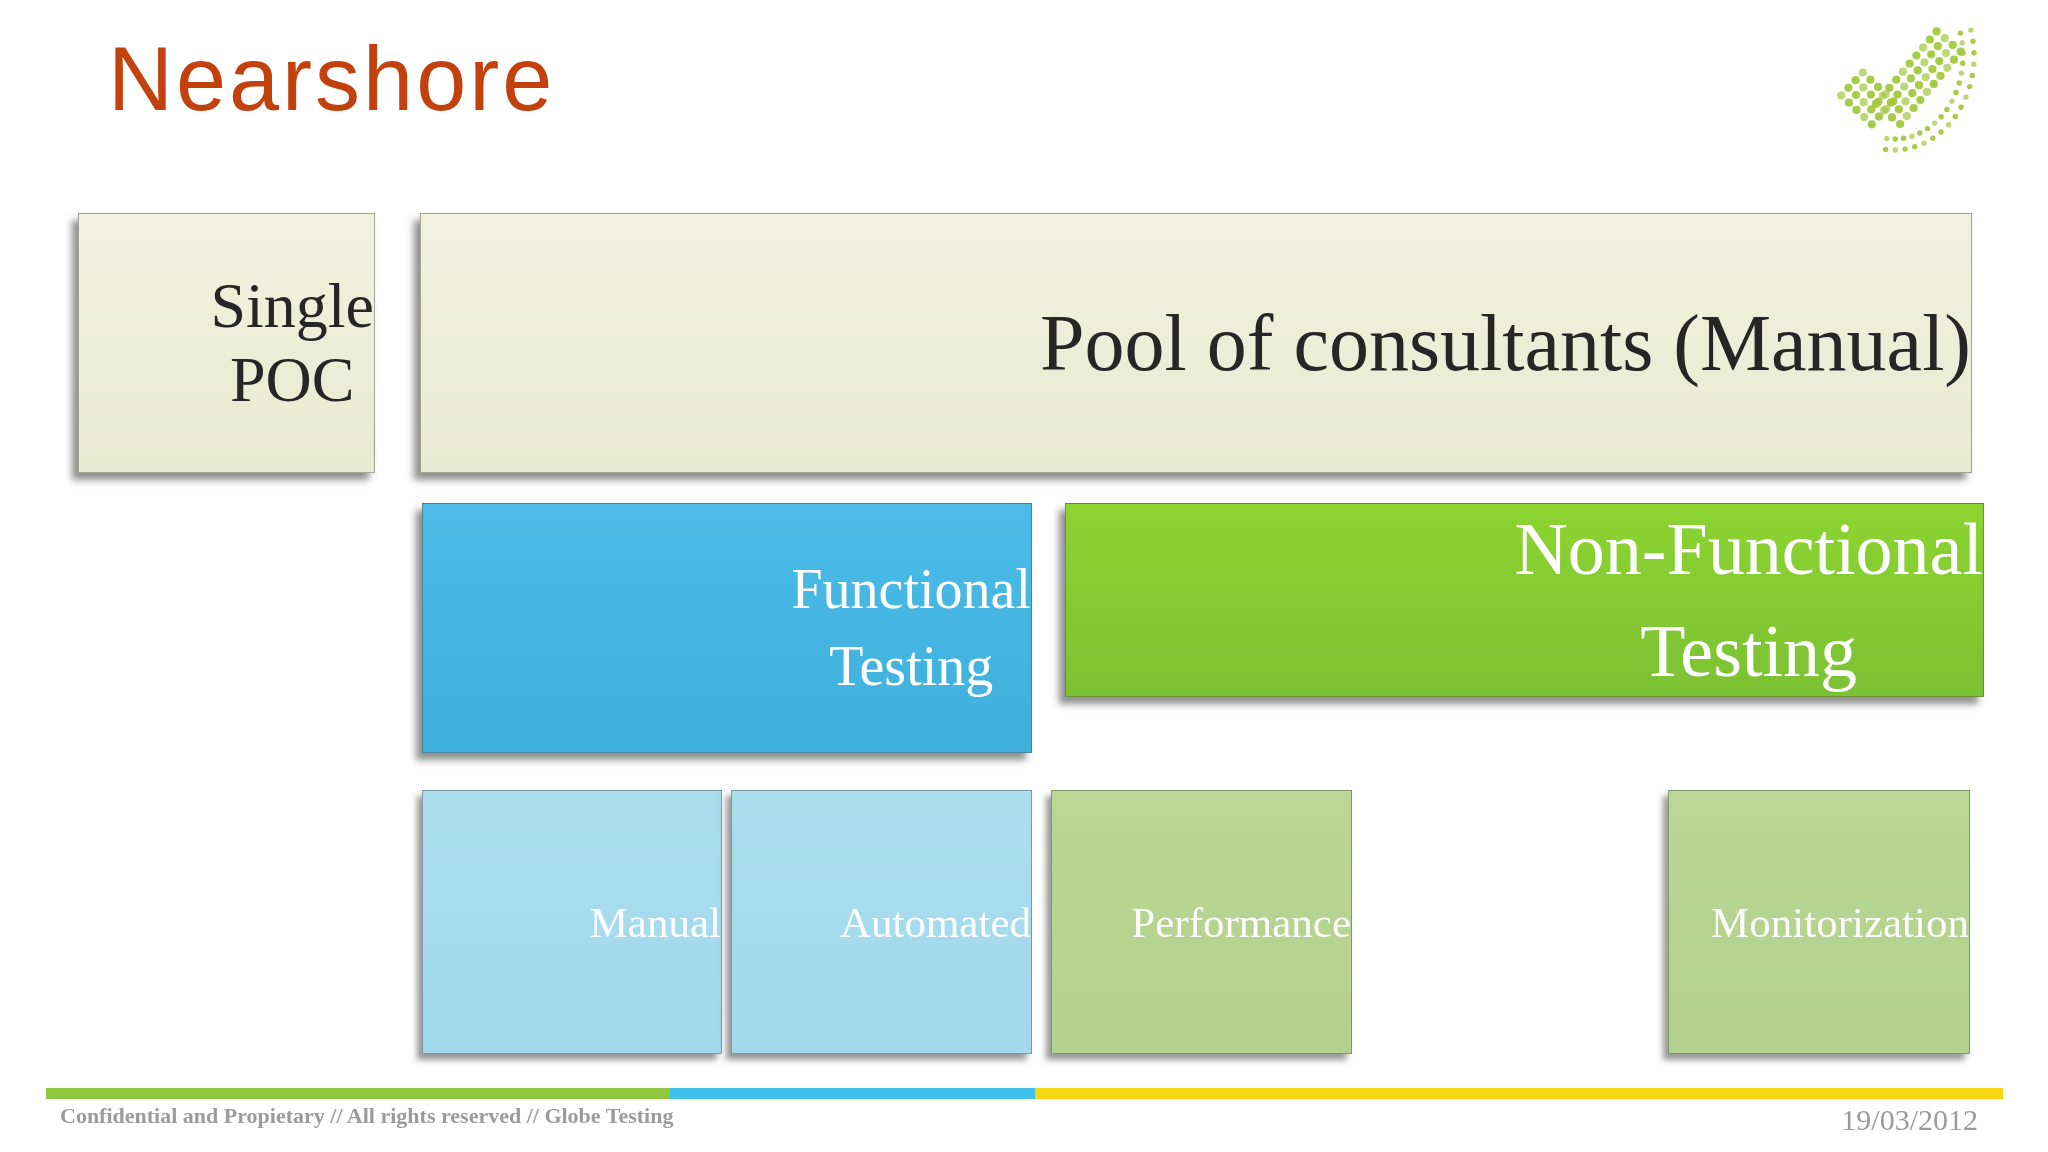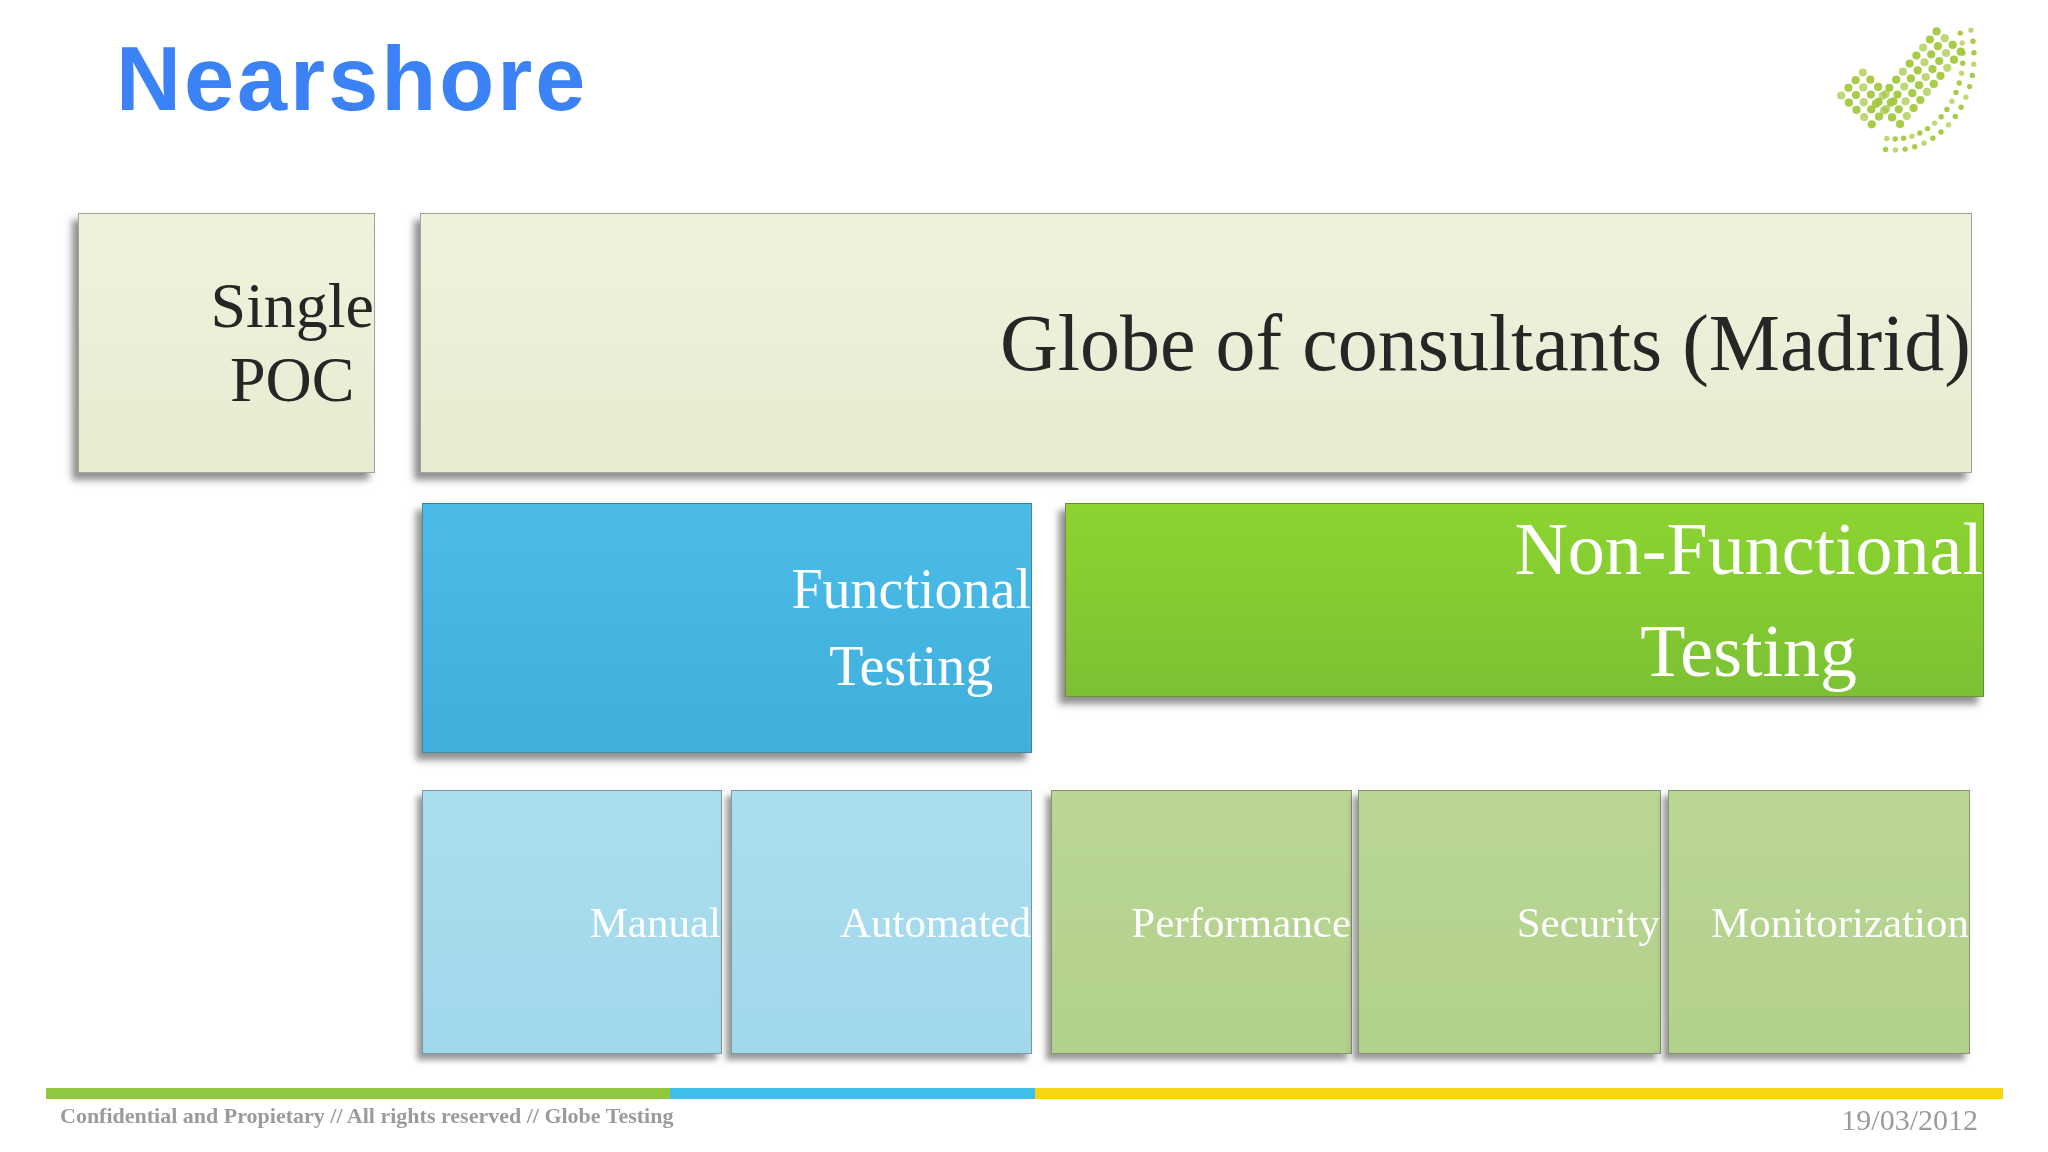--- a/index.html
+++ b/index.html
@@ -4,26 +4,26 @@
 <style>
   html,body{margin:0;padding:0;background:#ffffff;}
   .slide{
     position:relative;
     width:2048px;height:1152px;
     background:#ffffff;
     overflow:hidden;
     font-family:"Liberation Serif", serif;
   }
   .page-title{
-    position:absolute;left:116px;top:28px;
+    position:absolute;left:108px;top:28px;
     font-family:"Liberation Sans", sans-serif;
-    font-weight:700;
+    font-weight:400;
     font-size:90px;
     letter-spacing:3px;
-    color:#3b82f6;
+    color:#c2410c;
   }
   .logo{
     position:absolute;left:1826px;top:14px;width:170px;height:150px;
   }
   .box{
     position:absolute;
     display:flex;align-items:center;justify-content:flex-end;
     text-align:center;
     white-space:pre-line;
     box-shadow:-6px 7px 7px rgba(70,70,70,0.60);
@@ -183,21 +183,21 @@
       <circle cx="69.2" cy="125.0" r="2.7" fill="#a3c83e" opacity="0.95"></circle>
       <circle cx="60.8" cy="124.5" r="2.7" fill="#a3c83e" opacity="0.7"></circle>
     </svg>
 
   <div class="box pale box-single-poc">
     <span>Single
 POC</span>
   </div>
 
   <div class="box pale box-pool">
-    <span>Globe of consultants (Madrid)</span>
+    <span>Pool of consultants (Manual)</span>
   </div>
 
   <div class="box box-functional">
     <span>Functional
 Testing</span>
   </div>
 
   <div class="box box-nonfunctional">
     <span>Non-Functional
 Testing</span>
@@ -208,23 +208,20 @@
   </div>
 
   <div class="box sub sub-green sub-performance">
     <span>Performance</span>
   </div>
 
   <div class="box sub sub-blue sub-automated">
     <span>Automated</span>
   </div>
 
-  <div class="box sub sub-green sub-security">
-    <span>Security</span>
-  </div>
 
   <div class="box sub sub-green sub-monitorization">
     <span>Monitorization</span>
   </div>
 
   <div class="footer-bar">
     <div class="seg-green"></div>
     <div class="seg-blue"></div>
     <div class="seg-yellow"></div>
   </div>

